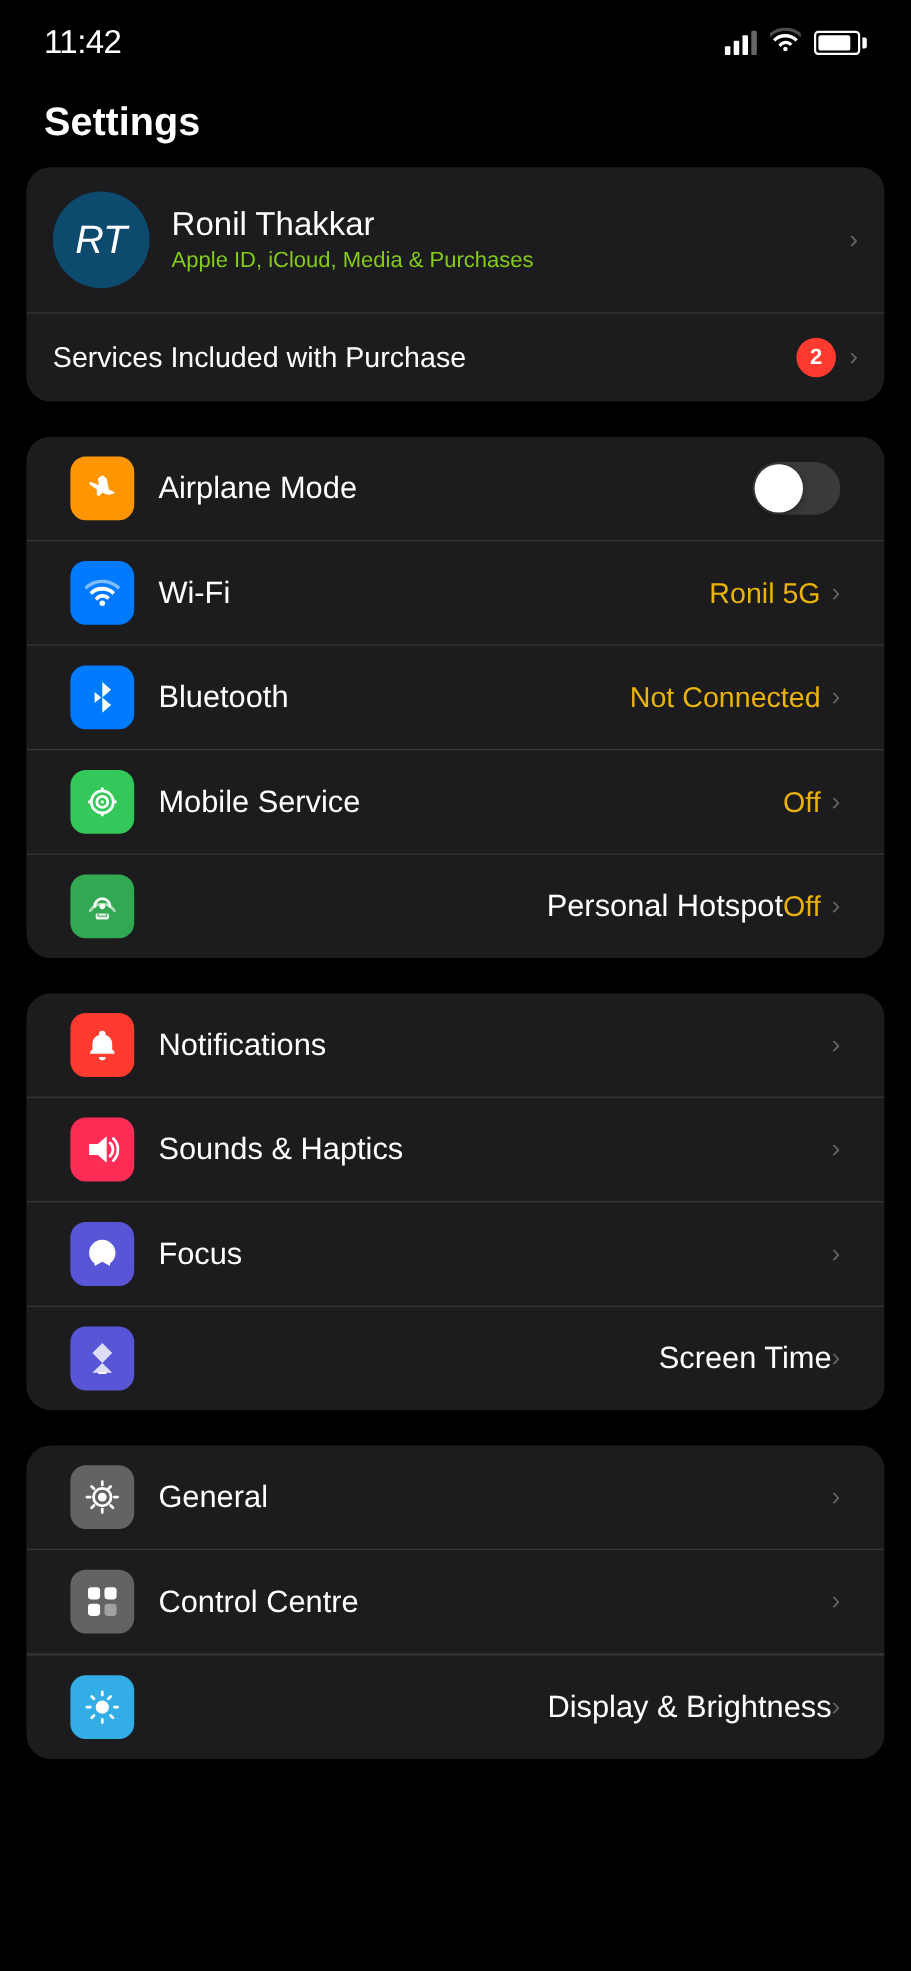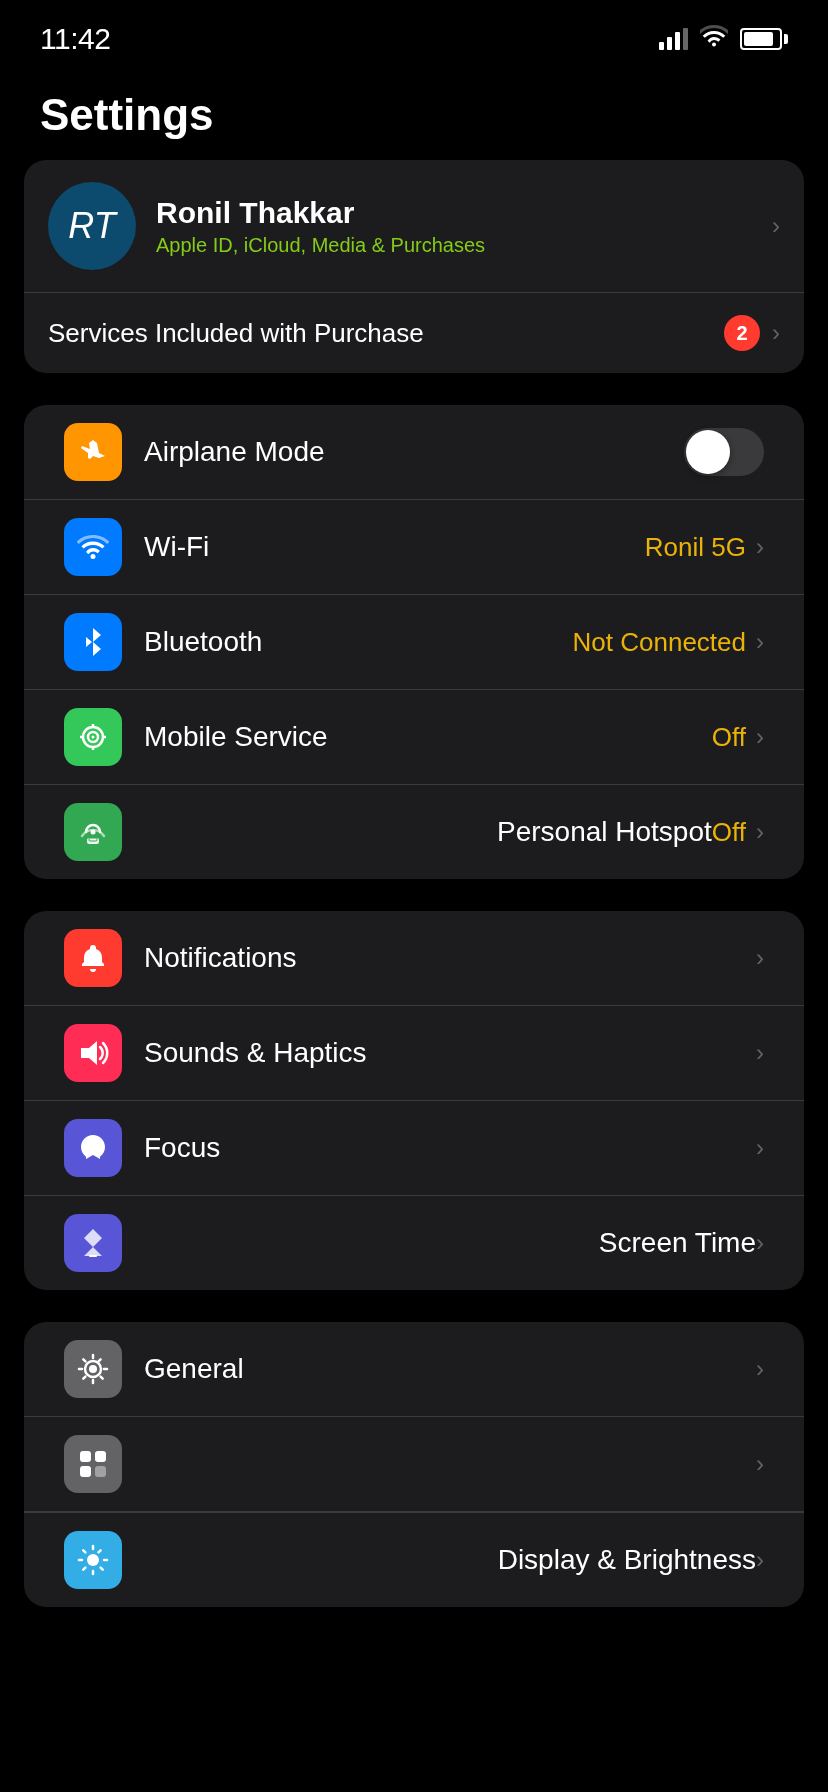--- a/index.html
+++ b/index.html
@@ -72,21 +72,21 @@
     .battery-tip {
       width: 4px;
       height: 10px;
       background: #fff;
       border-radius: 0 2px 2px 0;
       margin-left: 2px;
     }
 
     
     .page-title {
-      font-size: 44px;
+      font-size: 36px;
       font-weight: 700;
       padding: 30px 40px 20px 40px;
     }
 
     
     .settings-group {
       background: #1c1c1e;
       border-radius: 22px;
       margin: 0 24px 32px 24px;
       overflow: hidden;
@@ -115,21 +115,21 @@
       flex-shrink: 0;
       font-style: italic;
     }
 
     .profile-info {
       flex: 1;
     }
 
     .profile-name {
       font-size: 30px;
-      font-weight: 700;
+      font-weight: 400;
     }
 
     .profile-subtitle {
       font-size: 20px;
       color: #84cc16;
       margin-top: 4px;
     }
 
     .chevron {
       color: #636366;
@@ -419,20 +419,21 @@
 
   <div class="settings-row">
     <div class="row-icon icon-gray">
       <svg width="30" height="30" viewBox="0 0 30 30" fill="white">
         <rect x="2" y="2" width="11" height="11" rx="3"></rect>
         <rect x="17" y="2" width="11" height="11" rx="3"></rect>
         <rect x="2" y="17" width="11" height="11" rx="3"></rect>
         <rect x="17" y="17" width="11" height="11" rx="3" opacity="0.4"></rect>
       </svg>
     </div>
+    <span class="row-label">Control Centre</span>
     <span class="chevron">›</span>
   </div>
 
   <div class="settings-row partial-row" style="overflow:hidden; position:relative;">
     <div class="row-icon" style="background:#32ade6;">
       <svg width="32" height="32" viewBox="0 0 32 32" fill="white">
         <circle cx="16" cy="16" r="6"></circle>
         <path d="M16 2v3M16 27v3M2 16h3M27 16h3M6.3 6.3l2.1 2.1M23.6 23.6l2.1 2.1M23.6 6.3l-2.1 2.1M8.4 23.6l-2.1 2.1" fill="none" stroke="white" stroke-width="2.5" stroke-linecap="round"></path>
       </svg>
     </div>

